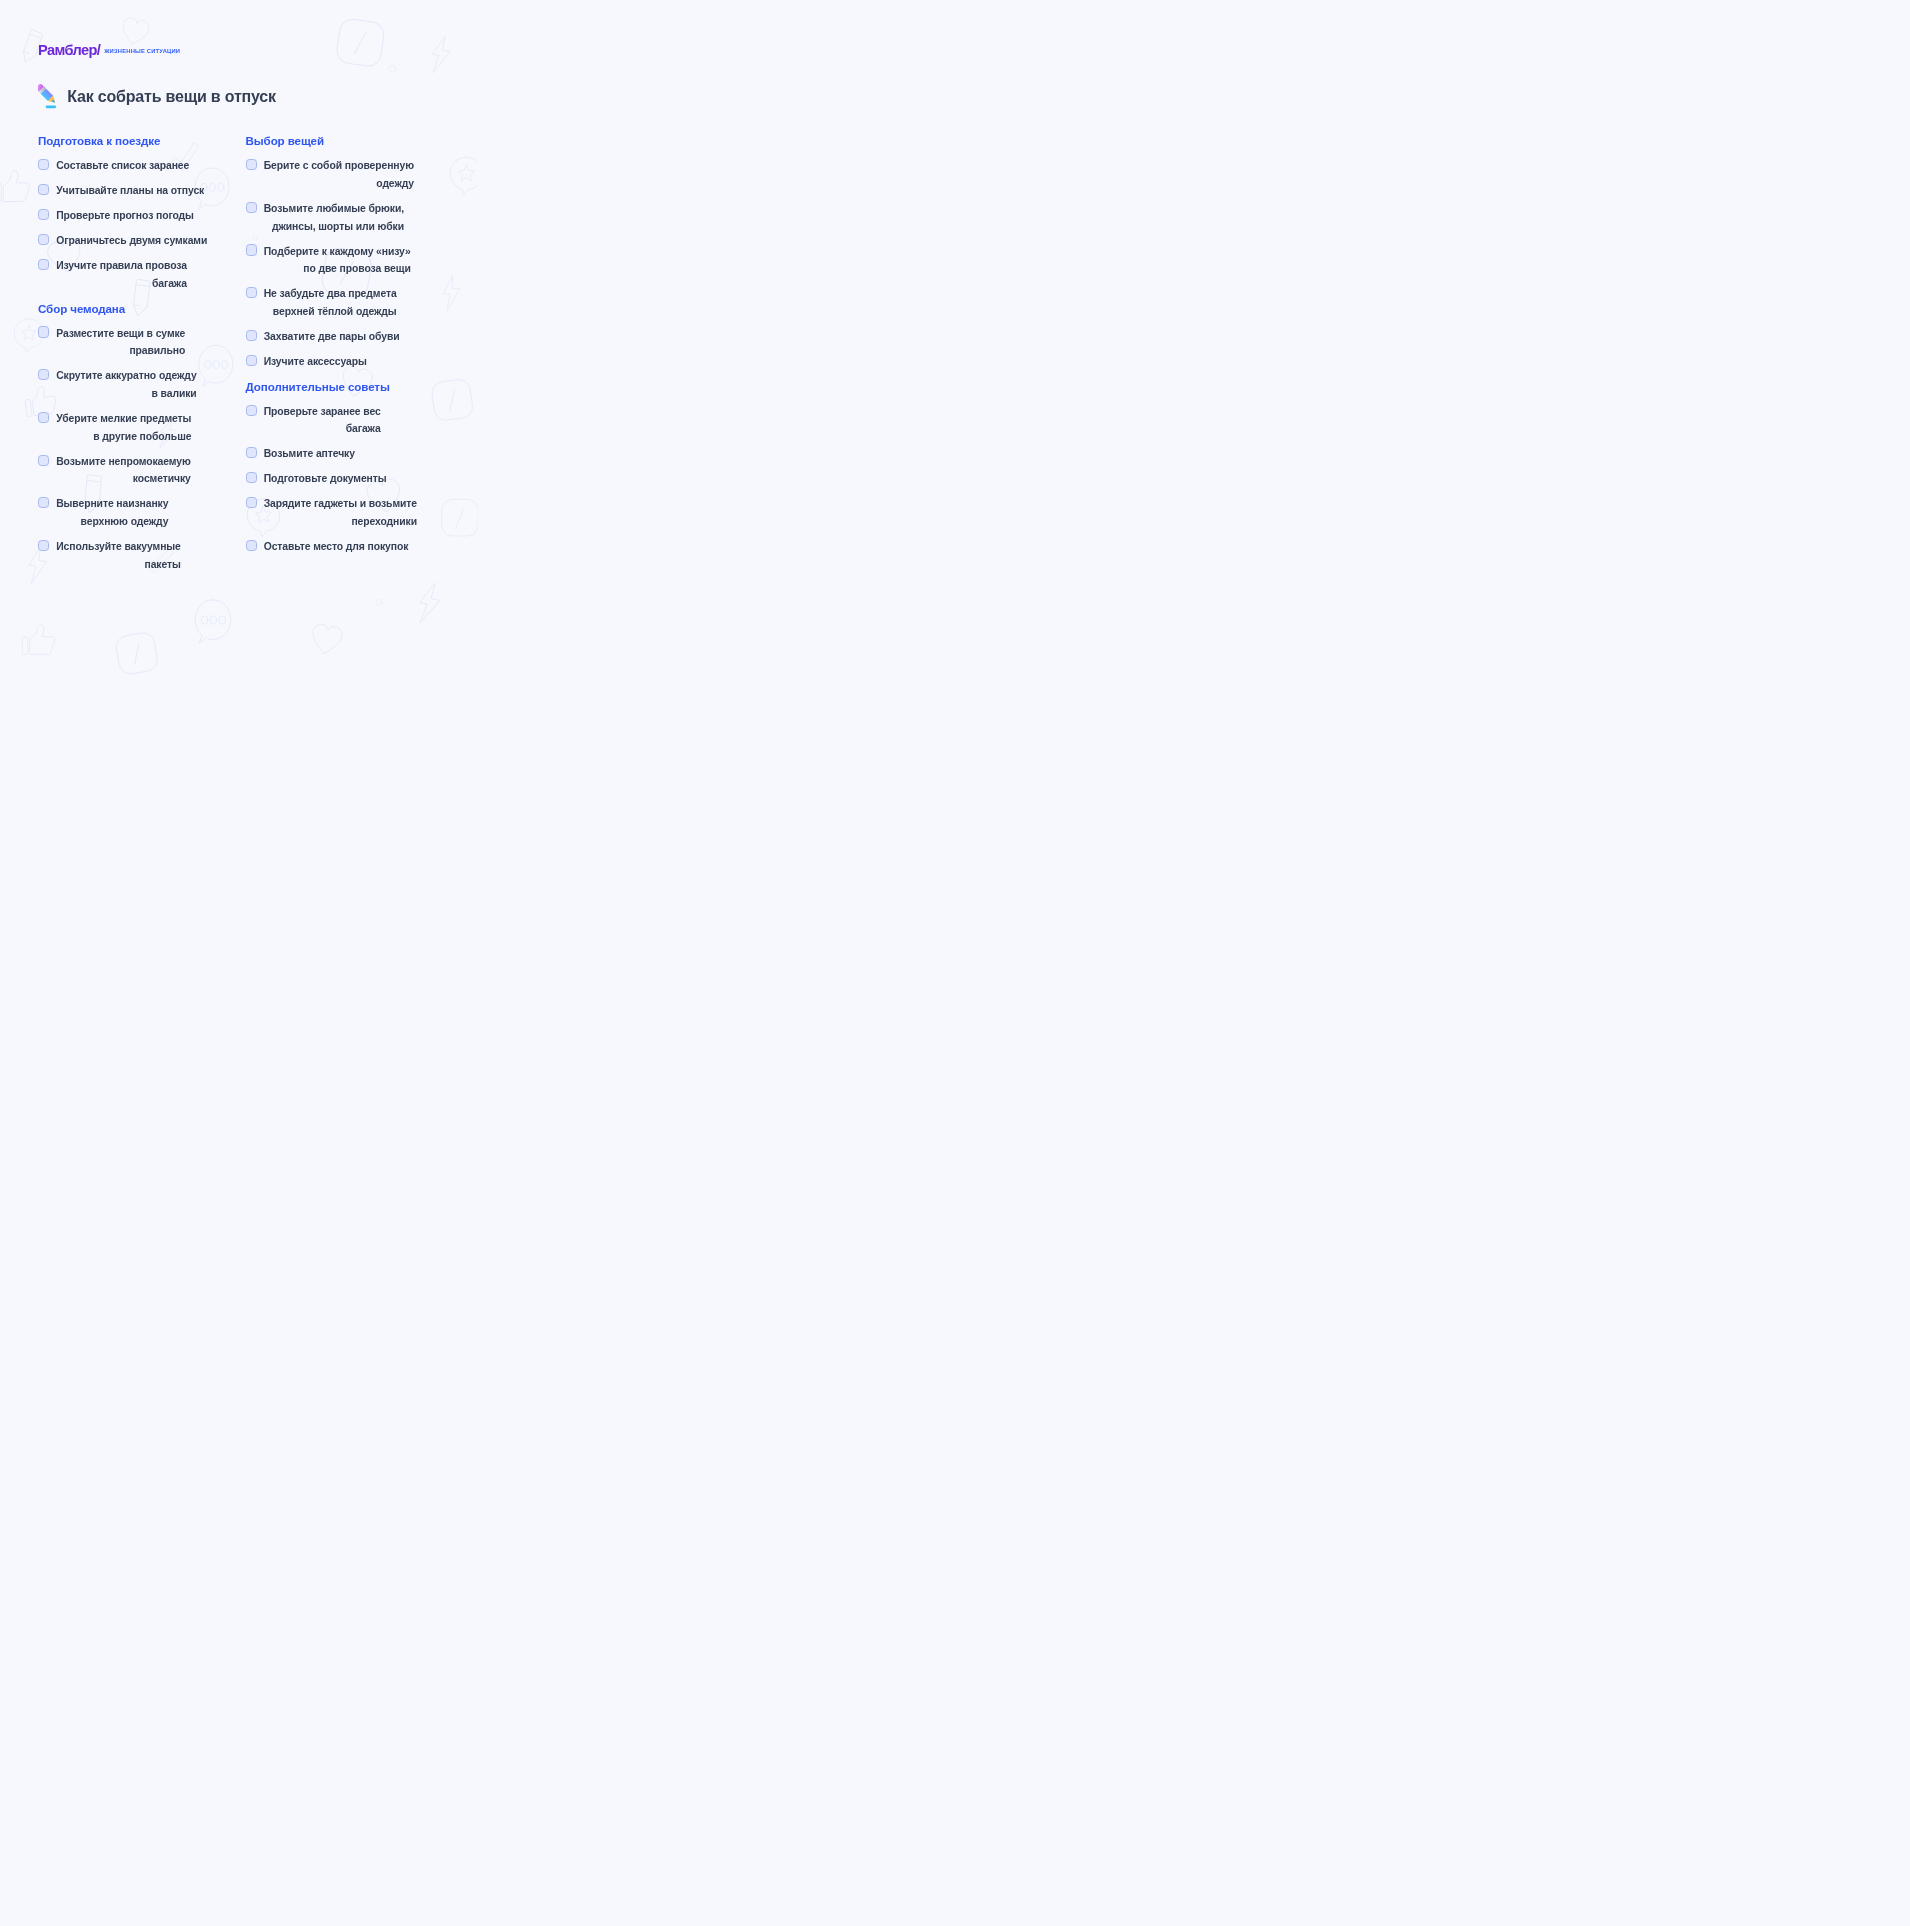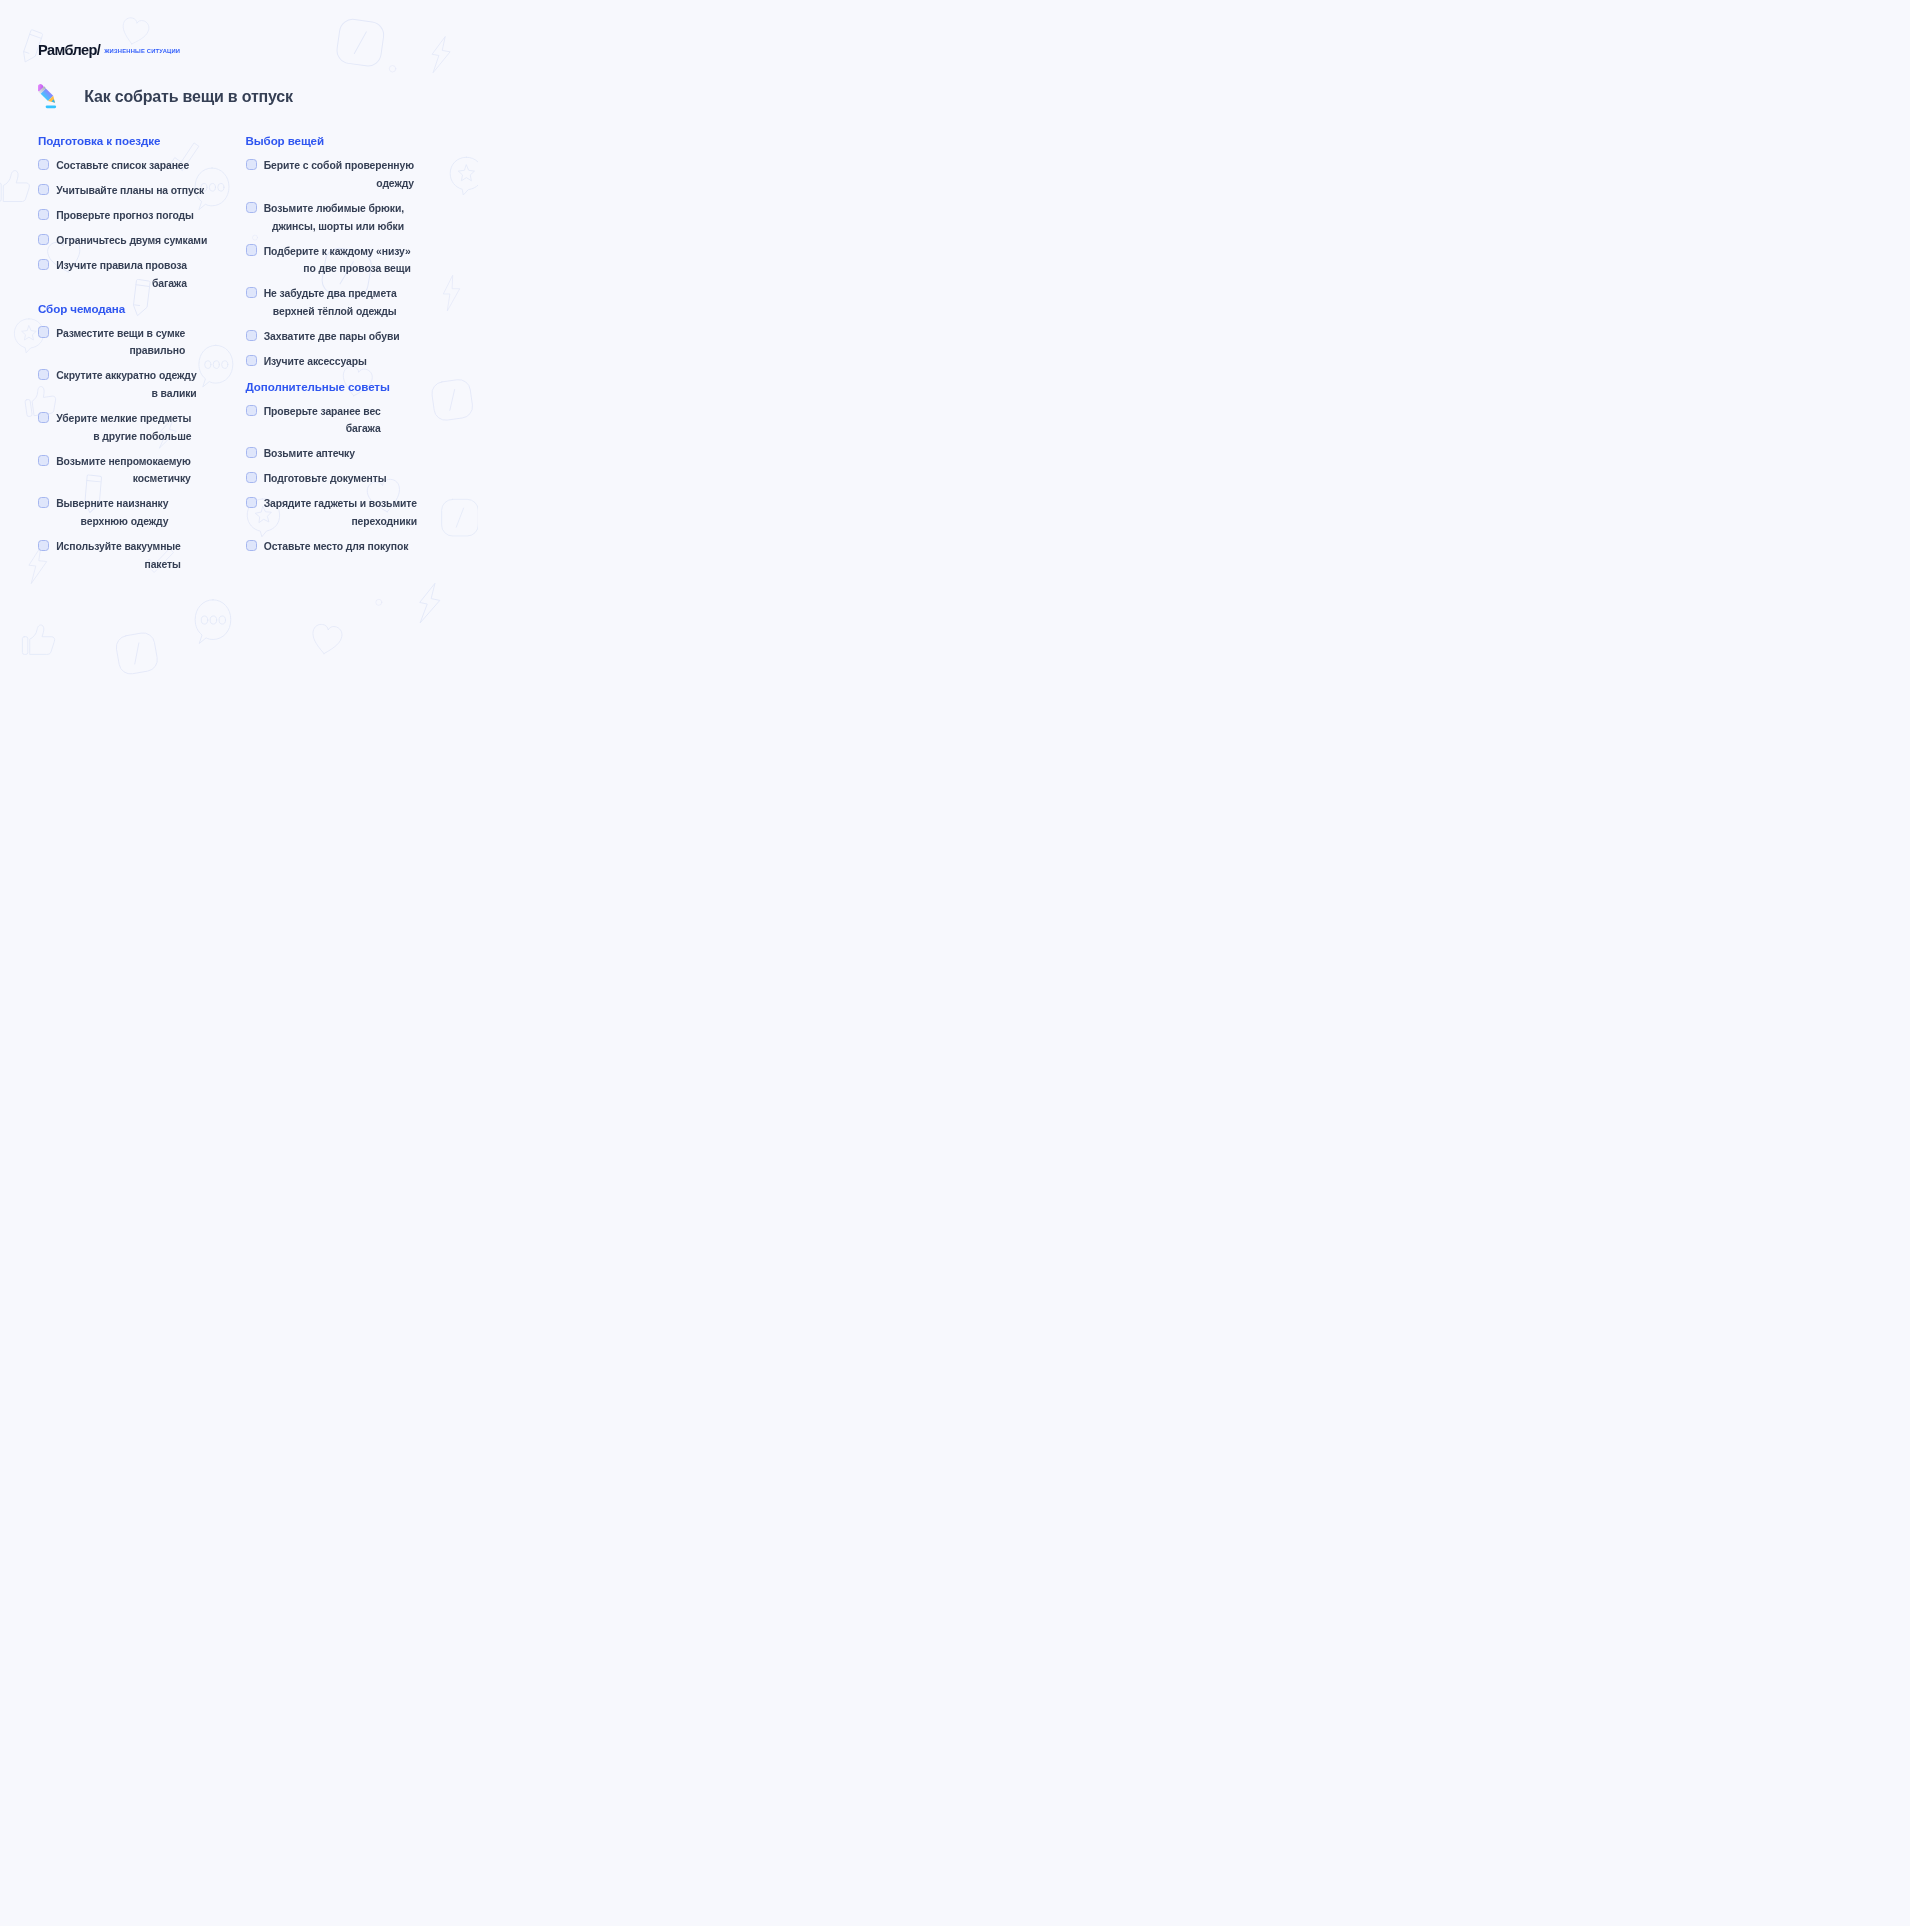--- a/index.html
+++ b/index.html
@@ -6,24 +6,24 @@
   body{
     width:478px;height:676px;
     background:#f7f8fd;
     font-family:"Liberation Sans", sans-serif;
     position:relative;overflow:hidden;
   }
   .bg-layer{position:absolute;inset:0;z-index:0;}
   .content{position:relative;z-index:1;padding:42px 37px 0 38px;}
 
   .brand-row{display:flex;align-items:center;gap:3.9px;}
-  .brand-logo{font-size:14.6px;font-weight:bold;color:#0f172a;letter-spacing:-0.6px;}
+  .brand-logo{font-size:14.6px;font-weight:bold;color:#6d28d9;letter-spacing:-0.6px;}
   .brand-tagline{font-size:5.8px;font-weight:bold;color:#315efb;letter-spacing:0.2px;margin-top:2.7px;}
 
-  .title-row{display:flex;align-items:center;gap:24px;margin-top:19px;}
+  .title-row{display:flex;align-items:center;gap:7px;margin-top:19px;}
   .title-icon{width:22.3px;height:27px;flex:none;}
   .page-title{font-size:16px;font-weight:bold;color:#353f54;letter-spacing:-0.2px;}
 
   .columns{display:flex;gap:12px;margin-top:17.7px;}
   .col{flex:1;min-width:0;}
 
   .section + .section{margin-top:9px;}
   .section-heading{font-size:11.6px;font-weight:bold;color:#2f56f0;margin:0 0 10px 0;letter-spacing:-0.1px;}
 
   .item{display:flex;gap:7px;margin-bottom:7.3px;text-align:right;}

